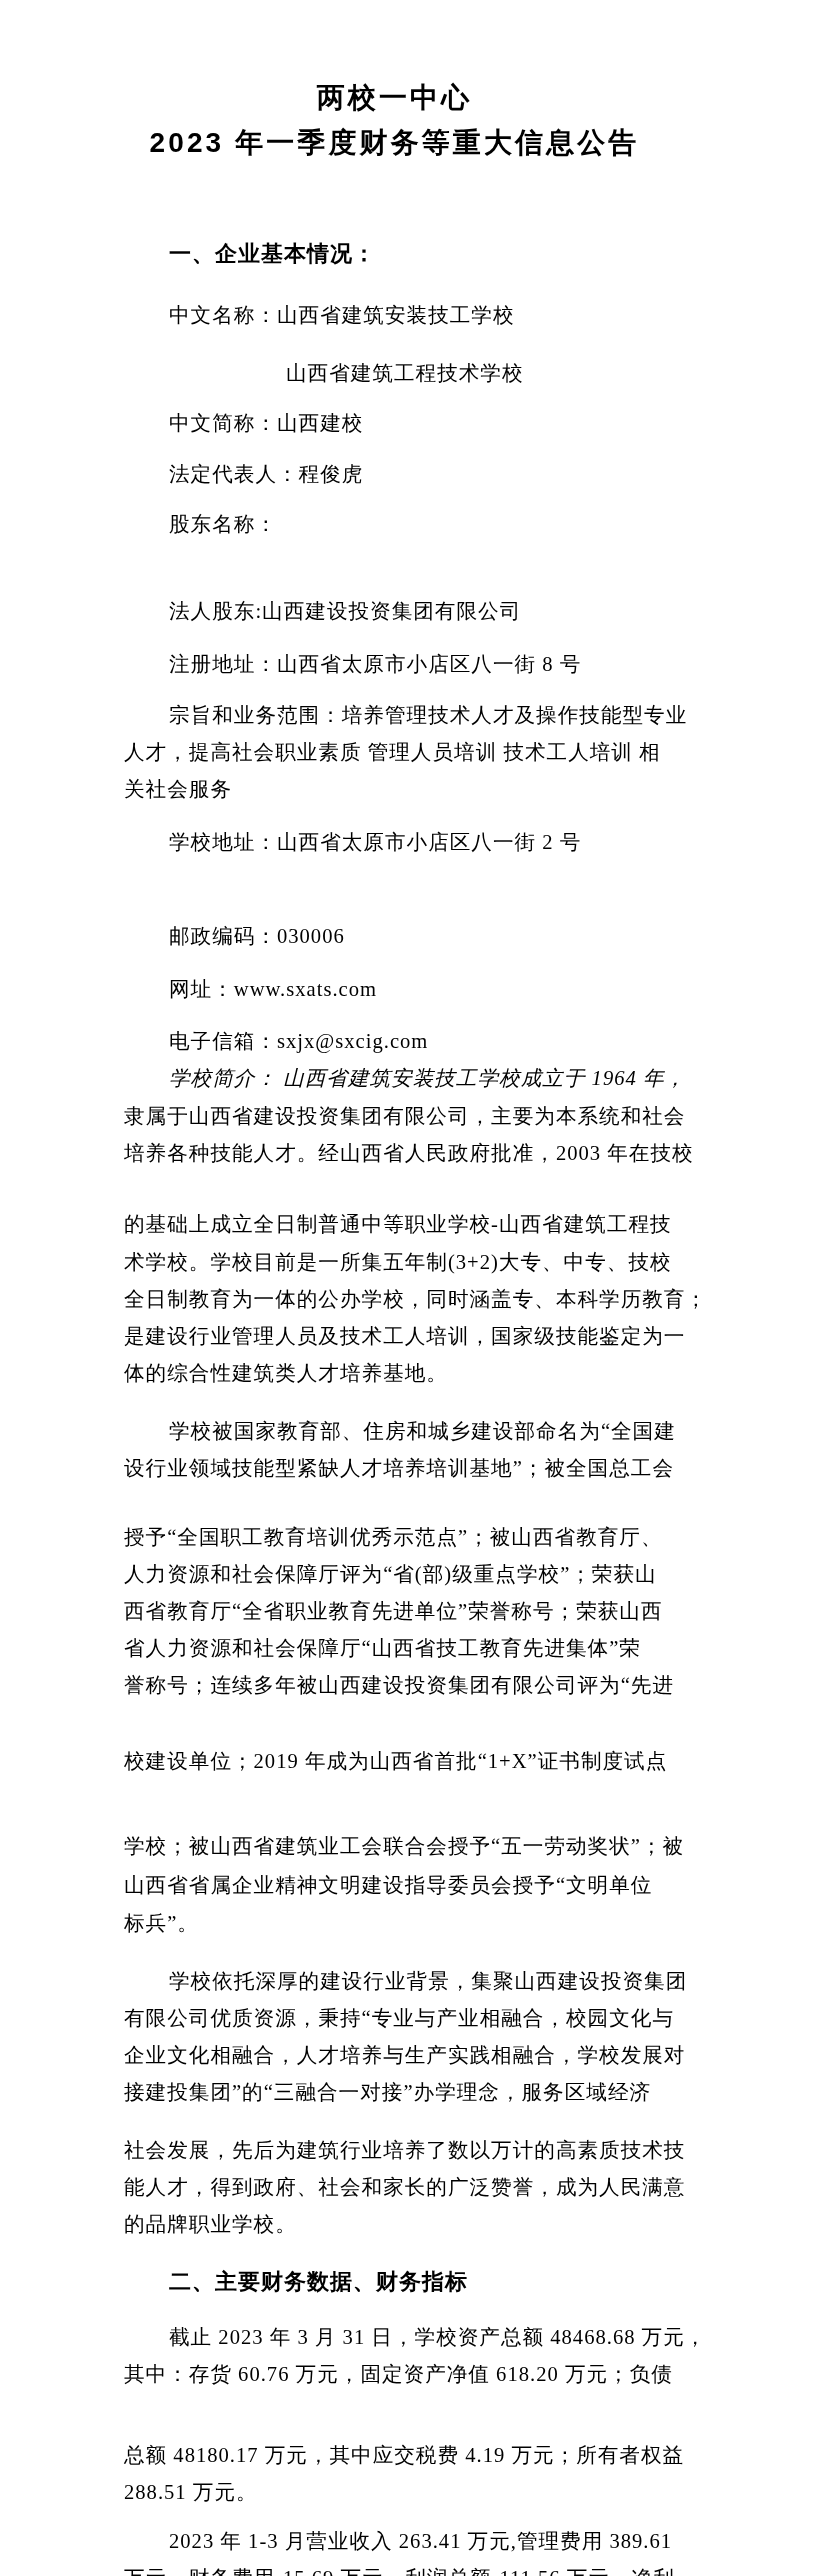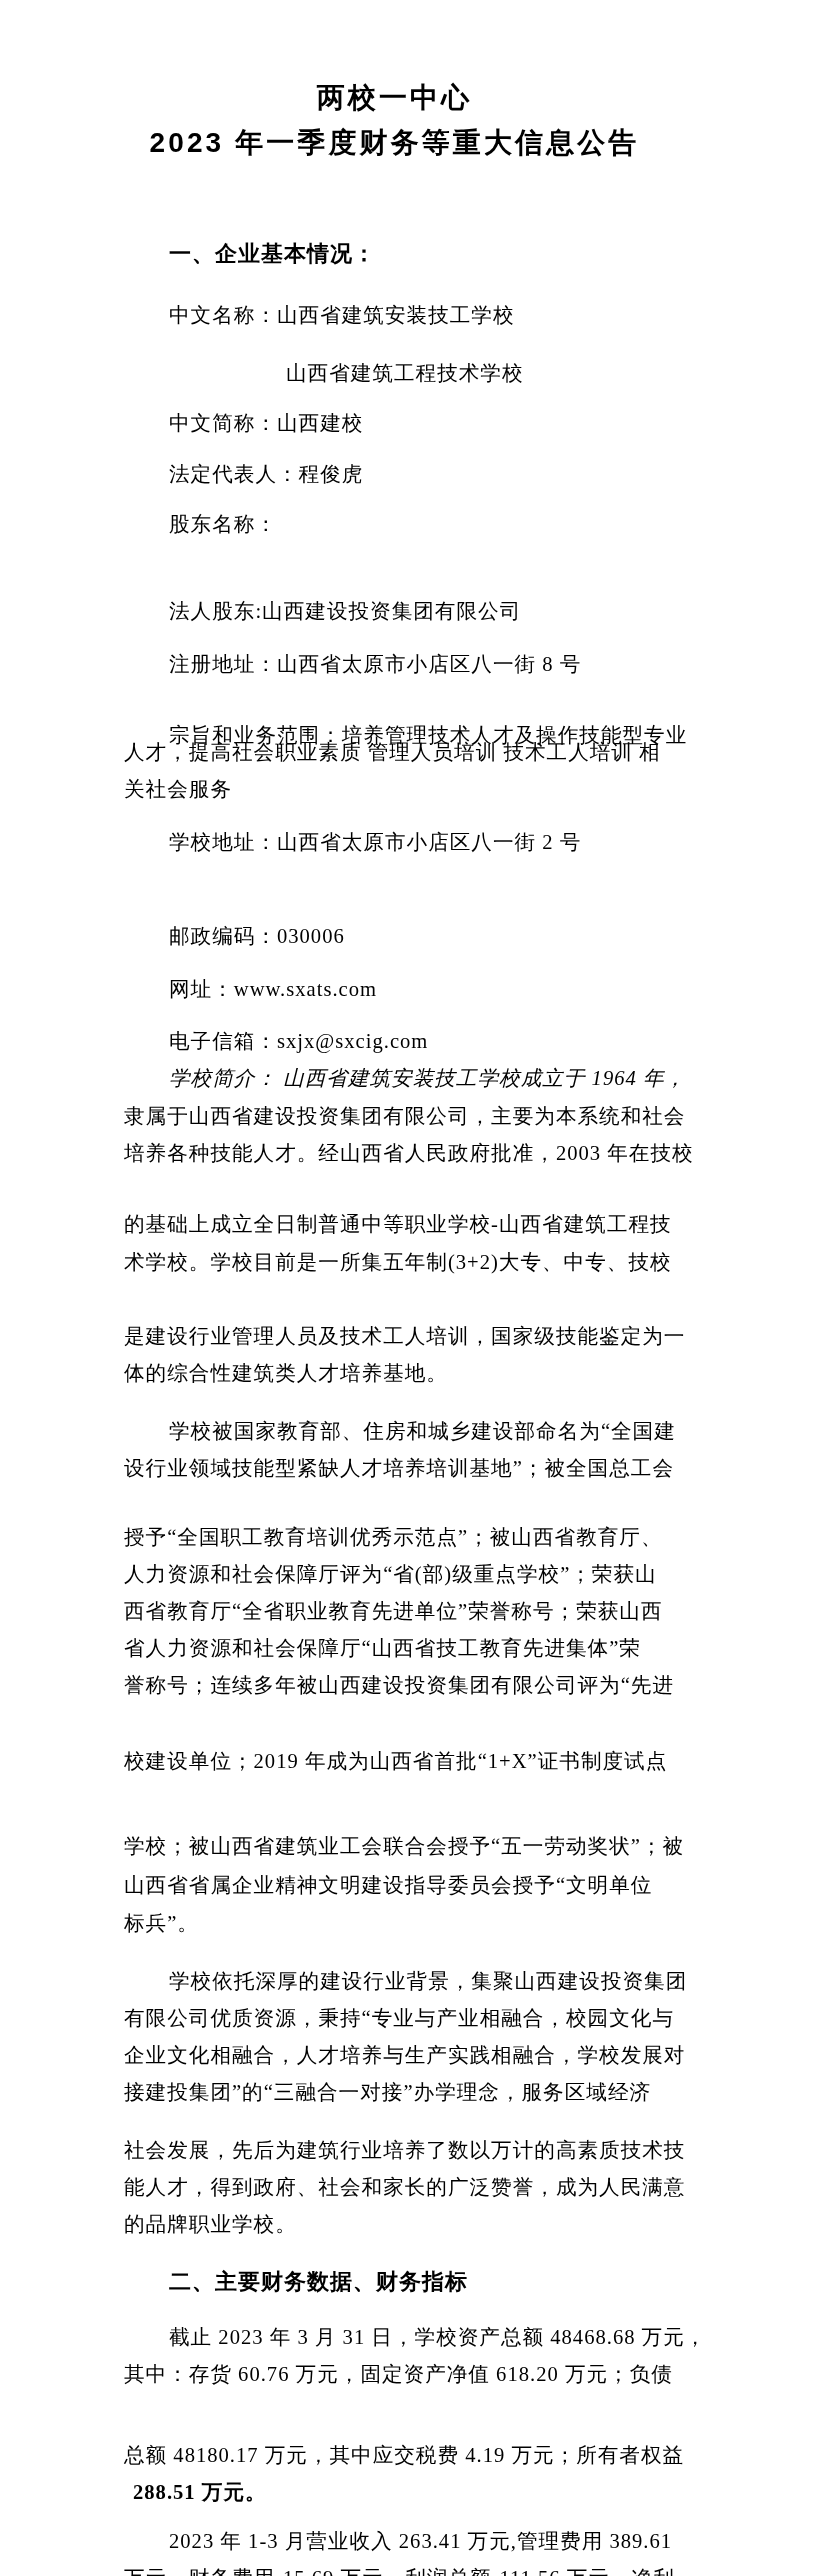--- a/index.html
+++ b/index.html
@@ -45,32 +45,33 @@
 
   <div class="ln hd" style="top:241px; left:169px;">一、企业基本情况：</div>
 
   <div class="ln" style="top:304px;  left:169px;">中文名称：山西省建筑安装技工学校</div>
   <div class="ln" style="top:362px;  left:286px;">山西省建筑工程技术学校</div>
   <div class="ln" style="top:412px;  left:169px;">中文简称：山西建校</div>
   <div class="ln" style="top:463px;  left:169px;">法定代表人：程俊虎</div>
   <div class="ln" style="top:513px;  left:169px;">股东名称：</div>
   <div class="ln" style="top:600px; left:169px;">法人股东:山西建设投资集团有限公司</div>
   <div class="ln" style="top:653px; left:169px;">注册地址：山西省太原市小店区八一街 8 号</div>
-  <div class="ln" style="top:704px; left:169px;margin-top:20px;">宗旨和业务范围：培养管理技术人才及操作技能型专业</div>
+  <div class="ln" style="top:704px; left:169px;">宗旨和业务范围：培养管理技术人才及操作技能型专业</div>
   <div class="ln" style="top:741px; left:124px;">人才，提高社会职业素质 管理人员培训 技术工人培训 相</div>
   <div class="ln" style="top:778px; left:124px;text-align:center;">关社会服务</div>
   <div class="ln" style="top:831px; left:169px;">学校地址：山西省太原市小店区八一街 2 号</div>
   <div class="ln" style="top:925px; left:169px;">邮政编码：030006</div>
   <div class="ln" style="top:978px; left:169px;">网址：www.sxats.com</div>
   <div class="ln" style="top:1030px; left:169px;">电子信箱：sxjx@sxcig.com</div>
   <div class="ln" style="top:1067px; left:169px;font-style:italic;">学校简介： 山西省建筑安装技工学校成立于 1964 年，</div>
   <div class="ln" style="top:1105px; left:124px;">隶属于山西省建设投资集团有限公司，主要为本系统和社会</div>
   <div class="ln" style="top:1142px; left:124px;">培养各种技能人才。经山西省人民政府批准，2003 年在技校</div>
   <div class="ln" style="top:1213px; left:124px;">的基础上成立全日制普通中等职业学校-山西省建筑工程技</div>
   <div class="ln" style="top:1251px; left:124px;">术学校。学校目前是一所集五年制(3+2)大专、中专、技校</div>
+  <div class="ln" style="top:1288px; left:124px;">全日制教育为一体的公办学校，同时涵盖专、本科学历教育；</div>
   <div class="ln" style="top:1325px; left:124px;">是建设行业管理人员及技术工人培训，国家级技能鉴定为一</div>
   <div class="ln" style="top:1362px; left:124px;">体的综合性建筑类人才培养基地。</div>
   <div class="ln" style="top:1420px; left:169px;">学校被国家教育部、住房和城乡建设部命名为“全国建</div>
   <div class="ln" style="top:1457px; left:124px;">设行业领域技能型紧缺人才培养培训基地”；被全国总工会</div>
   <div class="ln" style="top:1526px; left:124px;">授予“全国职工教育培训优秀示范点”；被山西省教育厅、</div>
   <div class="ln" style="top:1563px; left:124px;">人力资源和社会保障厅评为“省(部)级重点学校”；荣获山</div>
   <div class="ln" style="top:1600px; left:124px;">西省教育厅“全省职业教育先进单位”荣誉称号；荣获山西</div>
   <div class="ln" style="top:1637px; left:124px;">省人力资源和社会保障厅“山西省技工教育先进集体”荣</div>
   <div class="ln" style="top:1674px; left:124px;">誉称号；连续多年被山西建设投资集团有限公司评为“先进</div>
   <div class="ln" style="top:1750px; left:124px;">校建设单位；2019 年成为山西省首批“1+X”证书制度试点</div>
@@ -83,18 +84,18 @@
   <div class="ln" style="top:2081px; left:124px;">接建投集团”的“三融合一对接”办学理念，服务区域经济</div>
   <div class="ln" style="top:2139px; left:124px;">社会发展，先后为建筑行业培养了数以万计的高素质技术技</div>
   <div class="ln" style="top:2176px; left:124px;">能人才，得到政府、社会和家长的广泛赞誉，成为人民满意</div>
   <div class="ln" style="top:2213px; left:124px;">的品牌职业学校。</div>
 
   <div class="ln hd" style="top:2269px; left:169px;">二、主要财务数据、财务指标</div>
 
   <div class="ln" style="top:2326px; left:169px;">截止 2023 年 3 月 31 日，学校资产总额 48468.68 万元，</div>
   <div class="ln" style="top:2363px; left:124px;">其中：存货 60.76 万元，固定资产净值 618.20 万元；负债</div>
   <div class="ln" style="top:2444px; left:124px;">总额 48180.17 万元，其中应交税费 4.19 万元；所有者权益</div>
-  <div class="ln" style="top:2481px; left:133px;font-weight:bold;">288.51 万元。</div>
+  <div class="ln" style="top:2481px; left:124px;">288.51 万元。</div>
   <div class="ln" style="top:2530px; left:169px;">2023 年 1-3 月营业收入 263.41 万元,管理费用 389.61</div>
   <div class="ln" style="top:2567px; left:124px;">万元，财务费用-15.69 万元，利润总额-111.56 万元，净利</div>
 
 </div>
 
 
 </body></html>

